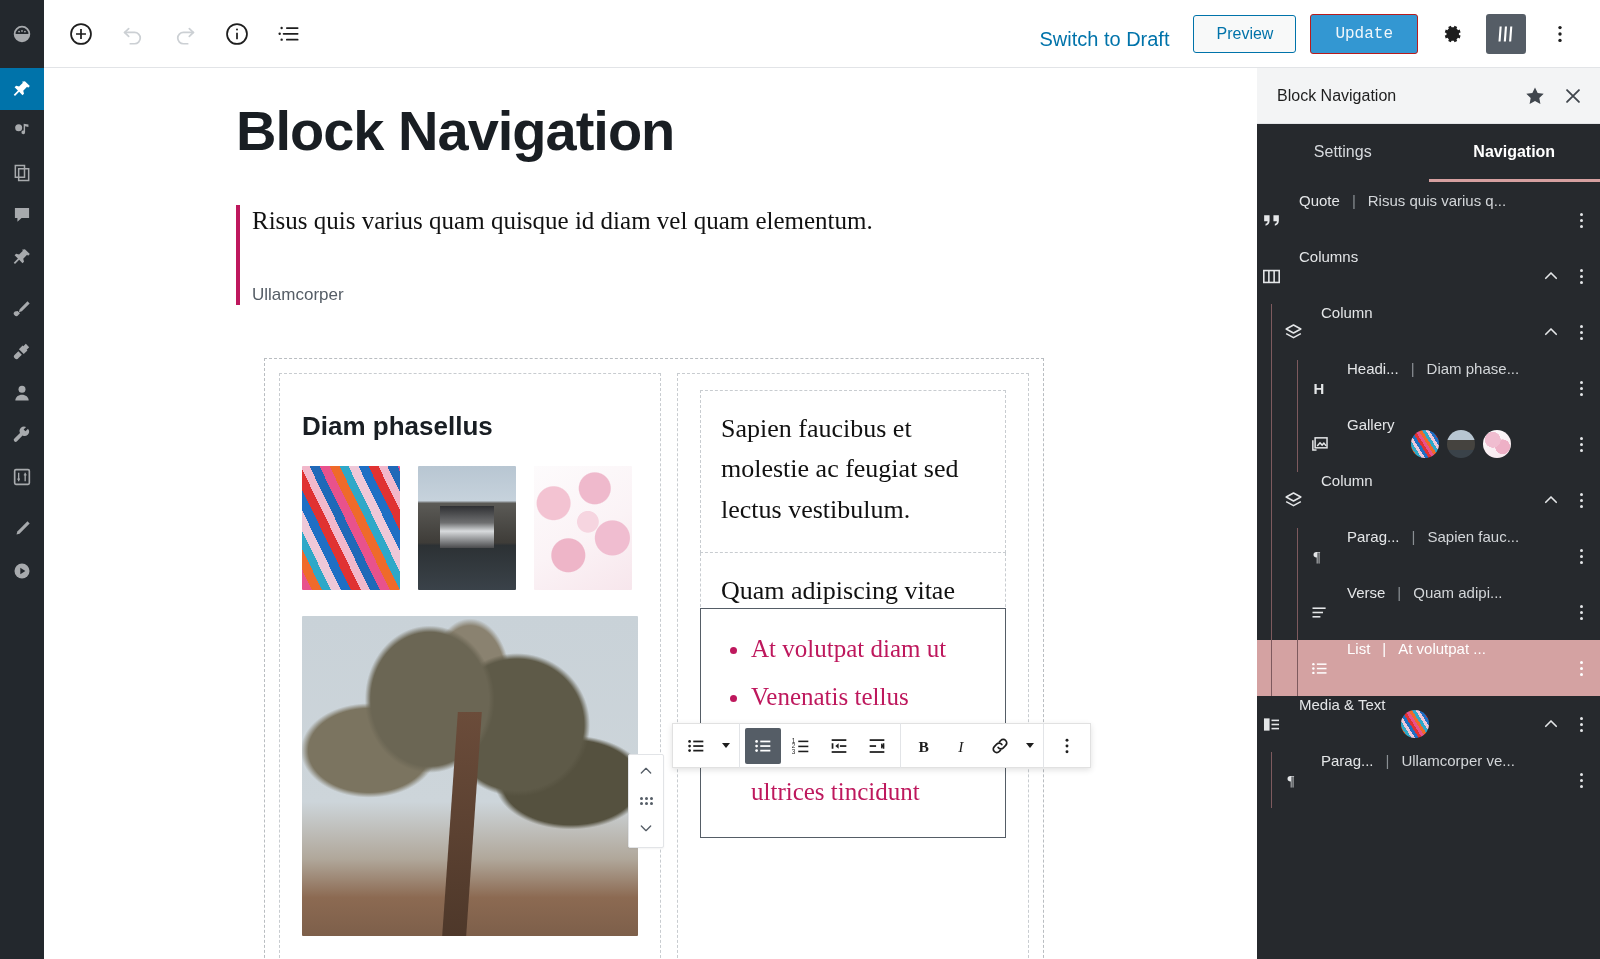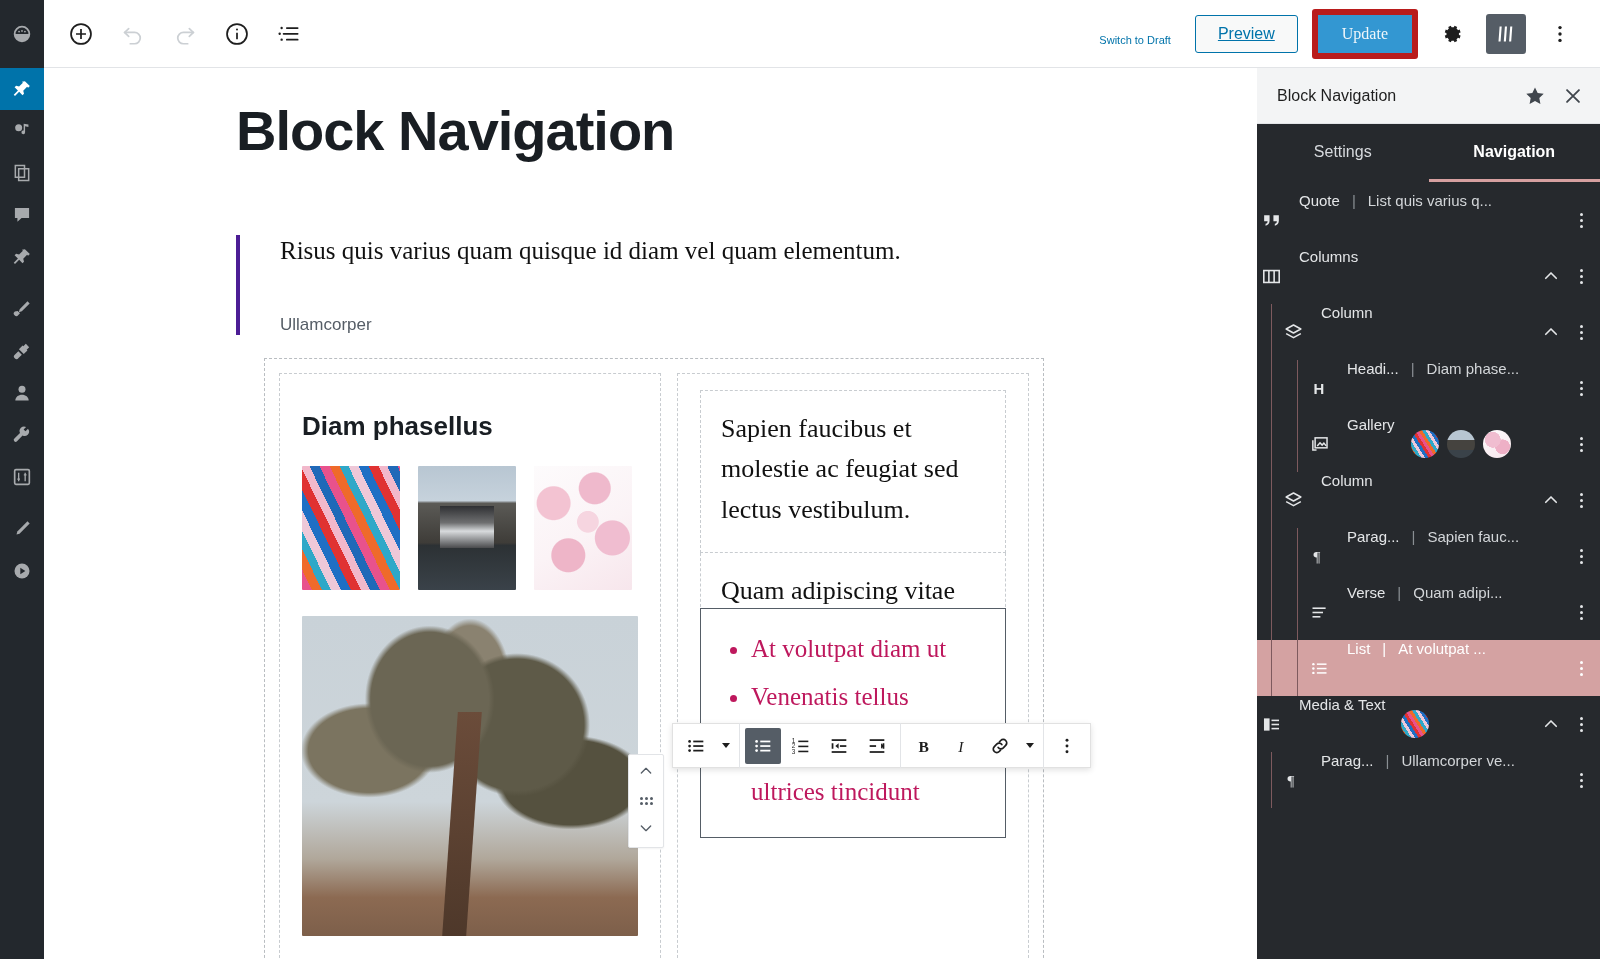--- a/index.html
+++ b/index.html
@@ -49,32 +49,32 @@
   .tb-left { display: flex; align-items: center; padding-left: 18px; gap: 14px; }
   .tb-right { margin-left: auto; display: flex; align-items: center; gap: 14px; padding-right: 20px; }
   .tb-btn {
     width: 38px; height: 38px; border-radius: 3px;
     display: flex; align-items: center; justify-content: center;
     color: #1e1e1e; background: transparent; border: none; cursor: pointer;
   }
   .tb-btn svg { width: 26px; height: 26px; fill: none; stroke: currentColor; stroke-width: 1.6; }
   .tb-btn.disabled { color: #ccd0d4; }
   .switch-draft {
-    color: #0073aa; font-size: 11px; cursor: pointer; padding: 6px 10px;
+    color: #0073aa; font-size: 20px; cursor: pointer; padding: 6px 10px;
     background: none; border: none; font-family: inherit; margin-top: 12px;
   }
   .btn-preview {
     font-size: 16px; color: #0073aa; background: #f8f9f9;
     border: 1px solid #0073aa; border-radius: 3px;
-    padding: 9px 22px; cursor: pointer; font-family: inherit; text-decoration: underline;
+    padding: 9px 22px; cursor: pointer; font-family: inherit;
   }
   .btn-update {
     font-size: 16px; color: #f0f6fa; background: #3397d2;
-    border: 6px solid #b91c1c; border-radius: 3px;
-    padding: 10px 24px; cursor: pointer; font-family: Liberation Serif, serif;
+    border: 1px solid #b91c1c; border-radius: 3px;
+    padding: 10px 24px; cursor: pointer; font-family: Liberation Mono, monospace;
   }
   .icon-btn-sq {
     width: 40px; height: 40px; border-radius: 3px; border: none; background: transparent;
     display: flex; align-items: center; justify-content: center;
     color: #1e1e1e; cursor: pointer;
   }
   .icon-btn-sq.pressed { background: #555d66; color: #fff; }
   .icon-btn-sq svg { width: 24px; height: 24px; }
 
   
@@ -83,22 +83,22 @@
     width: 1181px; height: 891px;
     background: #fff; overflow: hidden;
   }
   .post-title {
     font-size: 56px; font-weight: bold; color: #191e23;
     letter-spacing: -1px; margin: 30px 0 0 192px;
   }
 
   
   .quote-block {
-    margin: 72px 0 0 192px; width: 760px;
-    border-left: 4px solid #4c1d95; padding-left: 40px;
+    margin: 42px 0 0 192px; width: 760px;
+    border-left: 4px solid #be185d; padding-left: 12px;
   }
   .quote-text {
     font-family: "Liberation Serif", serif;
     font-size: 25px; color: #111; line-height: 1.3;
   }
   .quote-cite {
     margin-top: 47px; font-size: 17px; color: #555d66;
     font-family: "Liberation Sans", sans-serif;
   }
 
@@ -623,21 +623,21 @@
 
     <div class="sb-list" id="sb-list">
         <div class="sb-row ind-0">
           <span class="r-icon">
             <svg viewBox="0 0 24 24" fill="currentColor">
               <path d="M3.6 6h6.2v6.4c0 3-1.6 5-4.6 5.6v-2.2c1.6-.5 2.3-1.5 2.3-3H3.6zm10.6 0h6.2v6.4c0 3-1.6 5-4.6 5.6v-2.2c1.6-.5 2.3-1.5 2.3-3h-3.9z"></path>
             </svg>
           </span>
           <span class="r-label">Quote</span>
           <span class="r-pipe">|</span>
-          <span class="r-preview">List quis varius q...</span>
+          <span class="r-preview">Risus quis varius q...</span>
           <span class="r-right">
             <span class="r-kebab">
               <i></i>
               <i></i>
               <i></i>
             </span>
           </span>
         </div>
         <div class="sb-row ind-0">
           <span class="r-icon">

